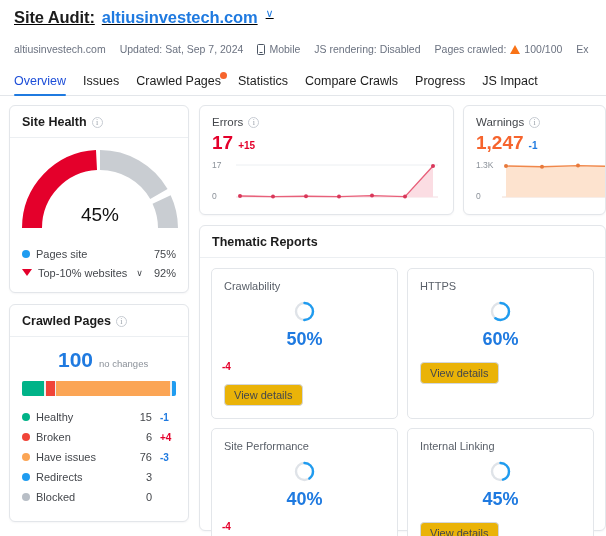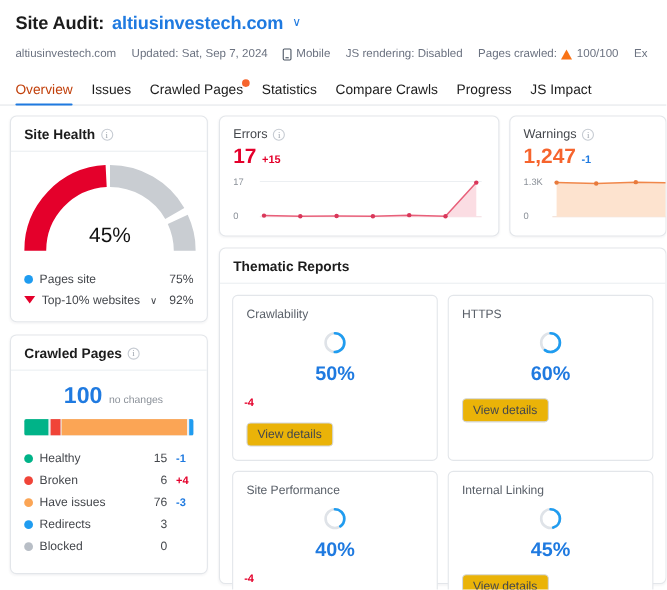--- a/index.html
+++ b/index.html
@@ -6,36 +6,36 @@
   html, body {
     width: 606px; height: 536px;
     background: #ffffff;
     font-family: "Liberation Sans", sans-serif;
     overflow: hidden;
   }
   body { position: relative; }
 
   
   .page-header { padding: 8px 14px 0 14px; background:#fff; }
-  .title-row { display:flex; align-items:center; gap:7px; height:26px; }
+  .title-row { display:flex; align-items:flex-start; gap:7px; height:26px;text-decoration:underline; }
   .title-label { font-size:16.5px; font-weight:700; color:#1c1c1c; letter-spacing:-0.1px; }
   .title-domain { font-size:16.5px; font-weight:700; color:#1f7ae0; letter-spacing:-0.1px; }
   .chev-down { color:#1f7ae0; font-size:11px; margin-left:1px; line-height:1; }
   .meta-row { display:flex; align-items:center; gap:14px; margin-top:7px; height:16px; font-size:10.5px; color:#6b7280; white-space:nowrap; }
   .meta-item { display:flex; align-items:center; gap:4px; }
   .mobile-ico { display:inline-block; width:8px; height:11px; border:1.3px solid #4b5563; border-radius:1.5px; position:relative; }
   .mobile-ico::after { content:""; position:absolute; left:50%; transform:translateX(-50%); bottom:0.5px; width:3px; height:1px; background:#4b5563; }
   .warn-tri { display:inline-block; width:0; height:0; border-left:5px solid transparent; border-right:5px solid transparent; border-bottom:9px solid #f97316; position:relative; top:0px; }
   .meta-strong { color:#6b7280; }
 
   
   .tabs { display:flex; align-items:flex-end; gap:17px; padding:0 14px; height:30px; margin-top:9px;
           border-bottom:1px solid #e3e6ea; position:relative; }
   .tab { font-size:12.5px; color:#1c1c1c; padding-bottom:7px; position:relative; cursor:pointer; white-space:nowrap; }
-  .tab.active { color:#c2410c; }
+  .tab.active { color:#1d4ed8; }
   .tab.active::after { content:""; position:absolute; left:0; right:0; bottom:-1px; height:2.5px; background:#1f7ae0; border-radius:2px; }
   .tab-dot { position:absolute; top:-2px; right:-6px; width:7px; height:7px; border-radius:50%; background:#f6642d; }
 
   
   .content { display:flex; gap:10px; padding:9px 0 0 9px; background:#fff; height:calc(536px - 101px); }
   .col-left { width:180px; flex:0 0 180px; display:flex; flex-direction:column; gap:11px; }
   .col-right { flex:1 1 auto; display:flex; flex-direction:column; gap:10px; min-width:0; }
 
   .card { background:#fff; border:1px solid #e3e6ea; border-radius:6px; box-shadow:0 1px 2px rgba(16,24,40,0.04); }
   .card-head { padding:9px 12px 8px 12px; border-bottom:1px solid #eceff2; display:flex; align-items:center; gap:5px; }

